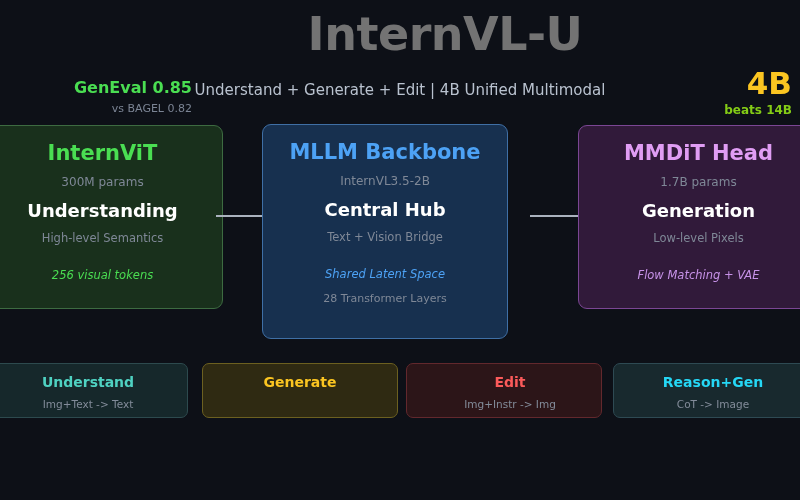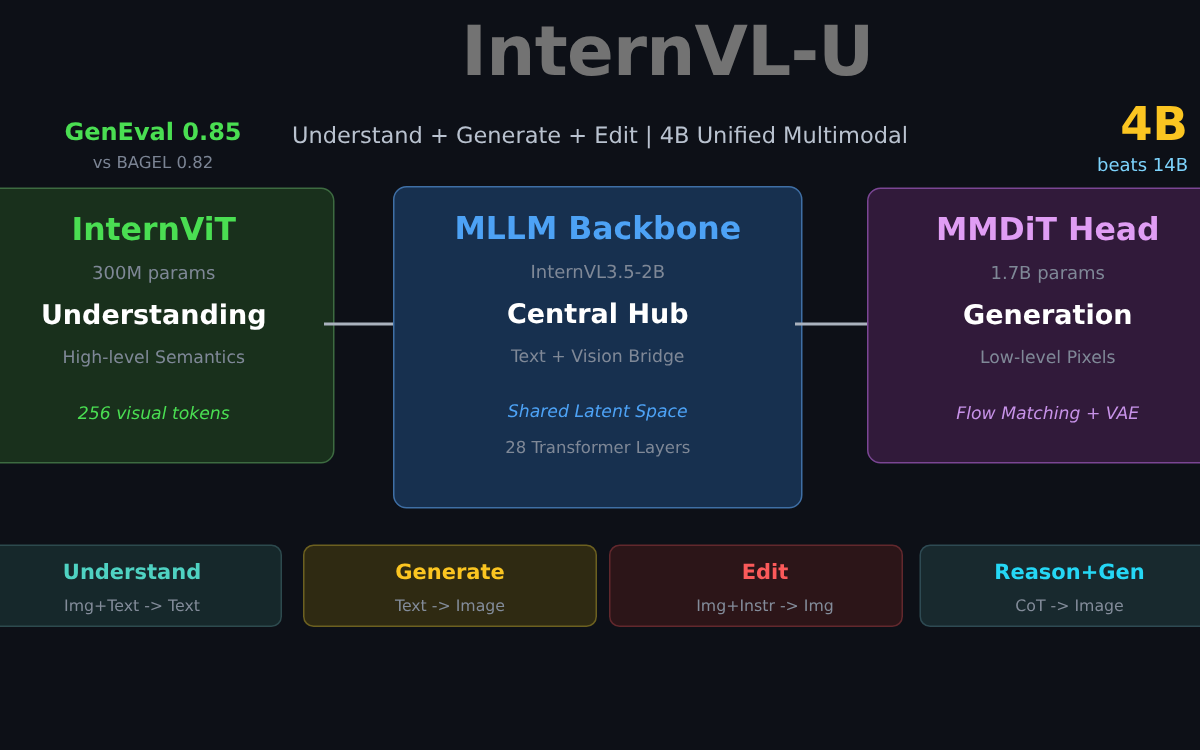--- a/index.html
+++ b/index.html
@@ -35,21 +35,21 @@
     color: #737373;
     letter-spacing: -0.5px;
     line-height: 56px;
     padding-left: 45px;
   }
   .metric-left {
     position: absolute;
     left: 12px;
     top: 78px;
     width: 180px;
-    text-align: center;
+    text-align: right;
   }
   .metric-left .big {
     font-size: 16px;
     font-weight: bold;
     color: #4ade52;
     line-height: 20px;
   }
   .metric-left .small {
     font-size: 11px;
     color: #7b8494;
@@ -74,22 +74,22 @@
     text-align: right;
   }
   .metric-right .big {
     font-size: 31px;
     font-weight: bold;
     color: #fbc521;
     line-height: 34px;
   }
   .metric-right .small {
     font-size: 12px;
-    font-weight: normal;
-    color: #7dd3fc;
+    font-weight: bold;
+    color: #84cc16;
     line-height: 18px;
     margin-top: 1px;
   }
 
   
   .stage-card {
     position: absolute;
     box-sizing: border-box;
     border-radius: 9px;
     border-width: 1.5px;
@@ -143,21 +143,21 @@
     background: #19301c;
     border-color: #3d6b41;
   }
   #card-encoder .s-title { color: #4ade52; }
   #card-encoder .s-note { color: #4ade52; }
 
   
   #card-backbone {
     left: 262px;
     top: 124px;
-    width: 273px;
+    width: 246px;
     height: 215px;
     background: #17304f;
     border-color: #3f6fa5;
   }
   #card-backbone .s-title { color: #4da2f5; }
   #card-backbone .s-note { color: #4da2f5; }
 
   
   #card-decoder {
     left: 578px;
@@ -331,21 +331,20 @@
     <div class="s-note">Flow Matching + VAE</div>
   </div>
 
   <div class="cap-card" id="cap-0">
     <div class="c-title">Understand</div>
     <div class="c-flow">Img+Text -&gt; Text</div>
   </div>
 
   <div class="cap-card" id="cap-1">
     <div class="c-title">Generate</div>
-    <div class="c-flow">Text -&gt; Image</div>
   </div>
 
   <div class="cap-card" id="cap-2">
     <div class="c-title">Edit</div>
     <div class="c-flow">Img+Instr -&gt; Img</div>
   </div>
 
   <div class="cap-card" id="cap-3">
     <div class="c-title">Reason+Gen</div>
     <div class="c-flow">CoT -&gt; Image</div>

